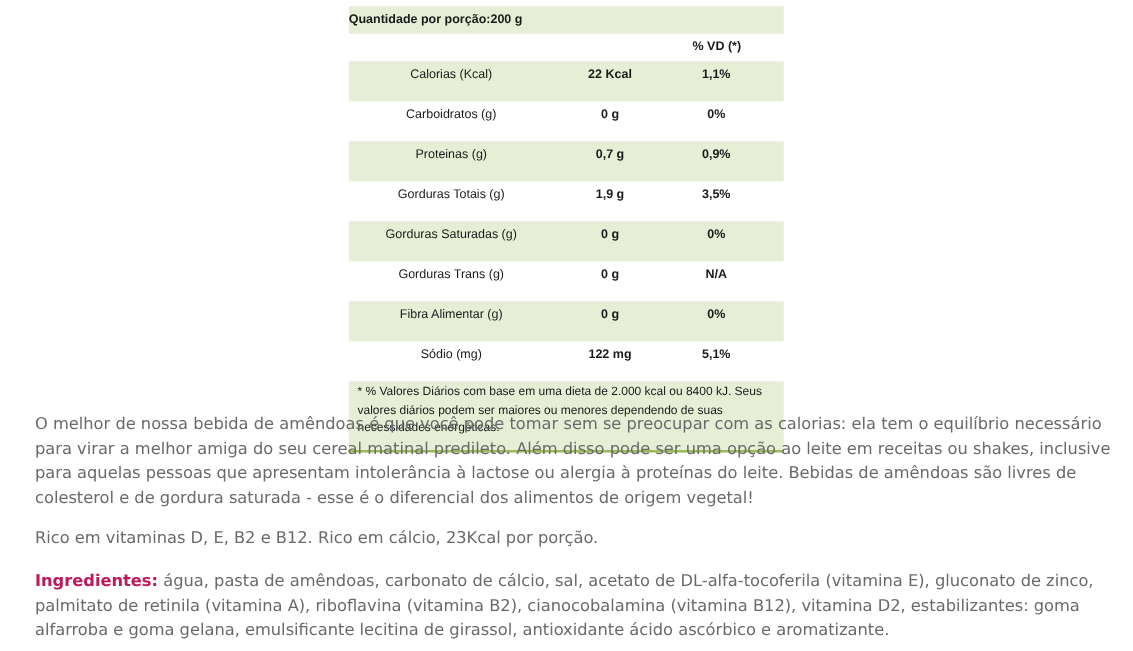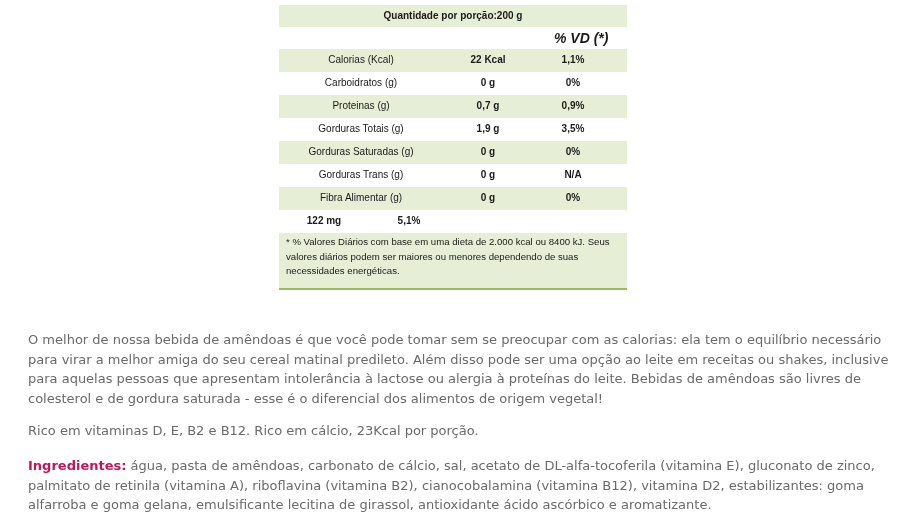--- a/index.html
+++ b/index.html
@@ -48,40 +48,38 @@
       left: 48px;
       right: 0;
       top: 18px;
       height: 1px;
       background: #9bbb59;
     }
     .nutri-portion {
       background: #e6eed6;
       height: 22px;
       line-height: 22px;
-      text-align: center;
       font-size: 10px;
       font-weight: bold;
       margin-top: 1px;
     }
     .nutri-vdhead {
       height: 22px;
       line-height: 22px;
       position: relative;
-      font-size: 14px;
+      font-size: 10px;
       font-weight: bold;
-      font-style: italic;
     }
     .nutri-vdhead span {
       position: absolute;
       left: 275px;
     }
     .nutri-row {
       display: flex;
-      height: 23px;
+      height: 32px;
       line-height: 22.6px;
       font-size: 10px;
     }
     .nutri-row.shade {
       background: #e6eed6;
     }
     .nutri-row .c1 {
       width: 164px;
       text-align: center;
     }
@@ -154,20 +152,21 @@
     <span class="c1">Gorduras Trans (g)</span>
     <span class="c2">0 g</span>
     <span class="c3">N/A</span>
   </div>
   <div class="nutri-row shade">
     <span class="c1">Fibra Alimentar (g)</span>
     <span class="c2">0 g</span>
     <span class="c3">0%</span>
   </div>
   <div class="nutri-row">
+    <span class="c1">Sódio (mg)</span>
     <span class="c2">122 mg</span>
     <span class="c3">5,1%</span>
   </div>
 
   <div class="nutri-foot">* % Valores Diários com base em uma dieta de 2.000 kcal ou 8400 kJ. Seus valores diários podem ser maiores ou menores dependendo de suas necessidades energéticas.</div>
 </div>
 
 <p class="desc" style="top:330px;">O melhor de nossa bebida de amêndoas é que você pode tomar sem se preocupar com as calorias: ela tem o equilíbrio necessário para virar a melhor amiga do seu cereal matinal predileto. Além disso pode ser uma opção ao leite em receitas ou shakes, inclusive para aquelas pessoas que apresentam intolerância à lactose ou alergia à proteínas do leite. Bebidas de amêndoas são livres de colesterol e de gordura saturada - esse é o diferencial dos alimentos de origem vegetal!</p>
 <p class="desc" style="top:421px;">Rico em vitaminas D, E, B2 e B12. Rico em cálcio, 23Kcal por porção.</p>
 <p class="desc" style="top:456px;"><b>Ingredientes:</b><span> água, pasta de amêndoas, carbonato de cálcio, sal, acetato de DL-alfa-tocoferila (vitamina E), gluconato de zinco, palmitato de retinila (vitamina A), riboflavina (vitamina B2), cianocobalamina (vitamina B12), vitamina D2, estabilizantes: goma alfarroba e goma gelana, emulsificante lecitina de girassol, antioxidante ácido ascórbico e aromatizante.</span></p>

